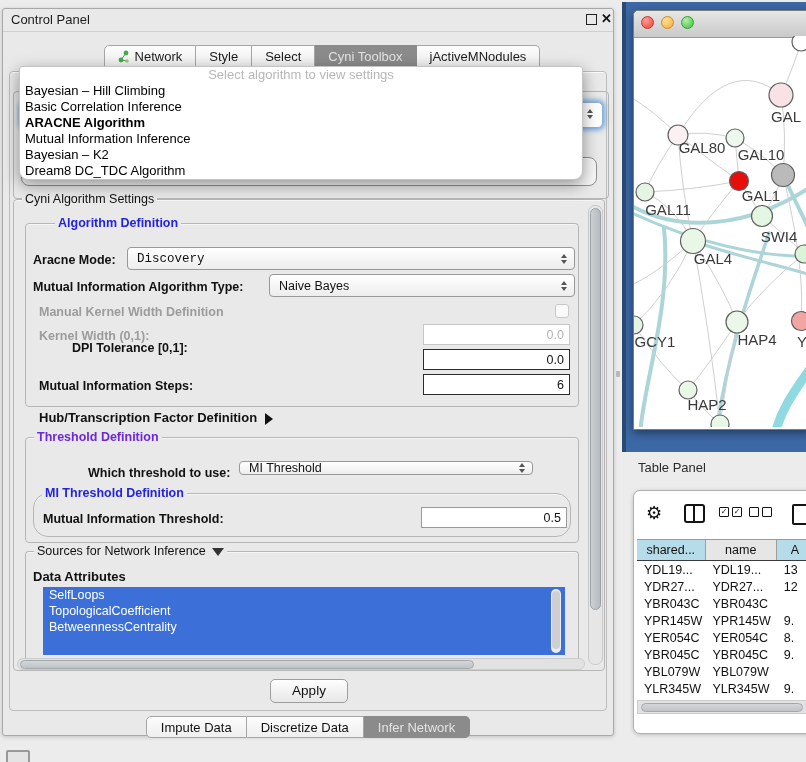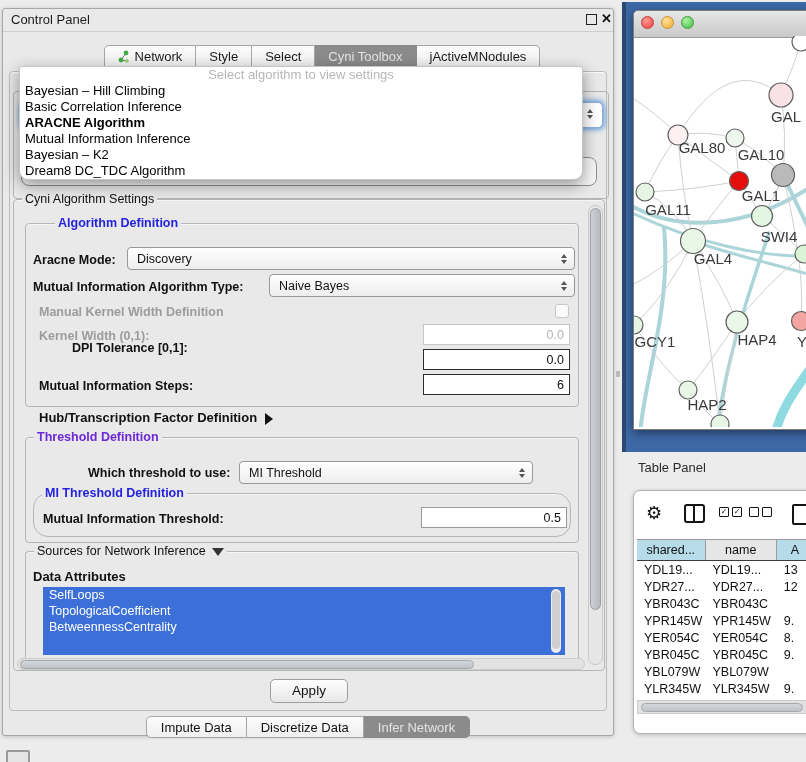--- a/index.html
+++ b/index.html
@@ -177,21 +177,21 @@
       <span class="grp-title" style="left:8px;">Cyni Algorithm Settings</span>
     </div>
     <div class="abs vsb" style="left:585px;top:196px;width:13px;height:458px;">
       <span class="thumb" style="top:2px;height:400px;"></span>
     </div>
 
     <div class="abs grp" style="left:22px;top:214px;width:552px;height:182px;">
       <span class="grp-title t-blue" style="left:8px;margin-left:21px;">Algorithm Definition</span>
     </div>
     <span class="abs lbl" style="left:30px;top:244px;">Aracne Mode:</span>
-    <div class="abs combo" style="left:124px;top:238px;width:448px;height:23px;">
+    <div class="abs combo" style="left:124px;top:238px;width:448px;height:23px;font-family:Liberation Mono, monospace;">
       <span class="val">Discovery</span>
       <span class="spin">
           <i class="up"></i>
           <i class="dn"></i>
         </span>
     </div>
     <span class="abs lbl" style="left:30px;top:271px;">Mutual Information Algorithm Type:</span>
     <div class="abs combo" style="left:266px;top:265px;width:306px;height:23px;">
       <span class="val">Naive Bayes</span>
       <span class="spin">
@@ -209,21 +209,21 @@
     <div class="abs tinput dark" style="left:420px;top:365px;width:147px;height:21px;">6</div>
 
     <span class="abs lbl" style="left:36px;top:401px;font-size:13px;">
       <span>Hub/Transcription Factor Definition</span><span class="tri-right"></span>
     </span>
 
     <div class="abs grp" style="left:22px;top:428px;width:552px;height:104px;">
       <span class="grp-title t-green" style="left:8px;">Threshold Definition</span>
     </div>
     <span class="abs lbl" style="left:85px;top:457px;">Which threshold to use:</span>
-    <div class="abs combo" style="left:236px;top:452px;width:294px;height:23px;">
+    <div class="abs combo" style="left:236px;top:452px;width:294px;height:14px;">
       <span class="val">MI Threshold</span>
       <span class="spin">
           <i class="up"></i>
           <i class="dn"></i>
         </span>
     </div>
     <div class="abs grp" style="left:30px;top:484px;width:536px;height:42px;border-radius:15px;">
       <span class="grp-title t-blue" style="left:8px;">MI Threshold Definition</span>
     </div>
     <span class="abs lbl" style="left:40px;top:503px;">Mutual Information Threshold:</span>

